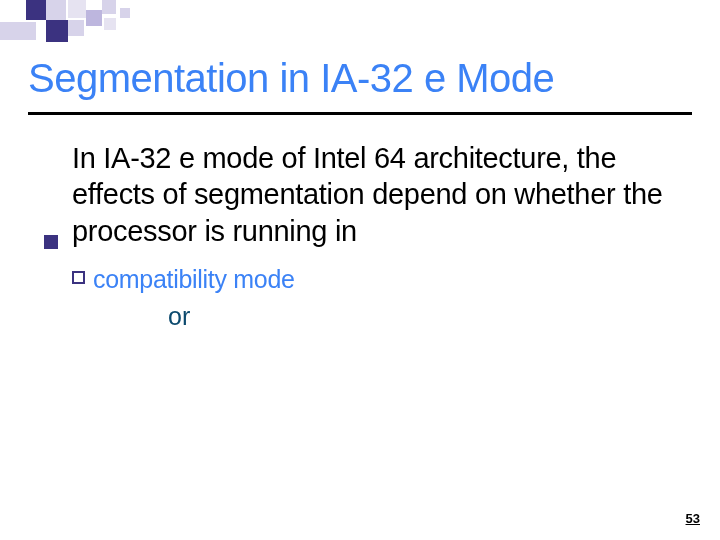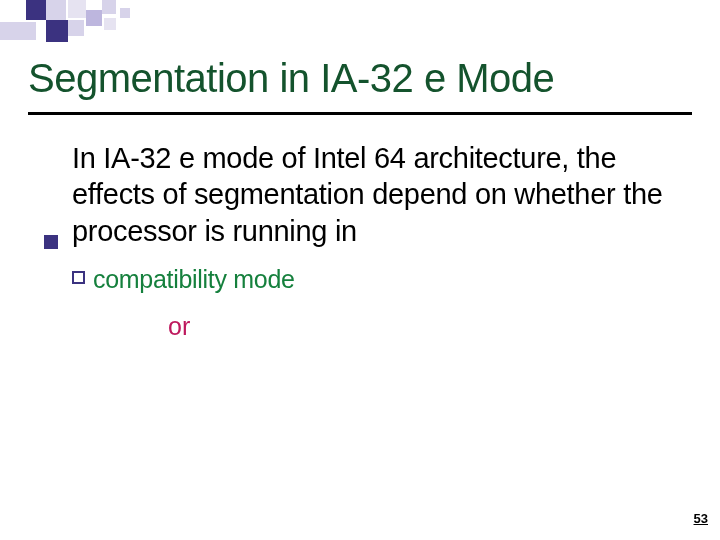--- a/index.html
+++ b/index.html
@@ -19,21 +19,21 @@
     height: 40px;
   }
   .sq {
     position: absolute;
   }
   .title {
     position: absolute;
     top: 56px;
     left: 28px;
     font-size: 40px;
-    color: #14532d;
+    color: #3b82f6;
     font-weight: normal;
     letter-spacing: -0.5px;
   }
   .rule {
     position: absolute;
     top: 112px;
     left: 28px;
     width: 664px;
     height: 3px;
     background: #000000;
@@ -74,34 +74,34 @@
   }
   .bullet-hollow {
     width: 13px;
     height: 13px;
     border: 2px solid #3b3280;
     margin-top: 6px;
     flex-shrink: 0;
   }
   .sub-text {
     font-size: 25px;
-    color: #15803d;
+    color: #3b82f6;
     letter-spacing: -0.3px;
   }
   .or-line {
     font-size: 25px;
-    color: #be185d;
+    color: #0c4a6e;
     margin-left: 96px;
-    margin-top: 18px;
+    margin-top: 8px;
     margin-bottom: 2px;
   }
   .page-num {
     position: absolute;
     bottom: 14px;
-    right: 12px;
+    right: 20px;
     font-size: 13px;
     font-weight: bold;
     color: #000000;
     text-decoration: underline;
   }
 </style>
 </head>
 <body>
 
 <div class="decoration">

